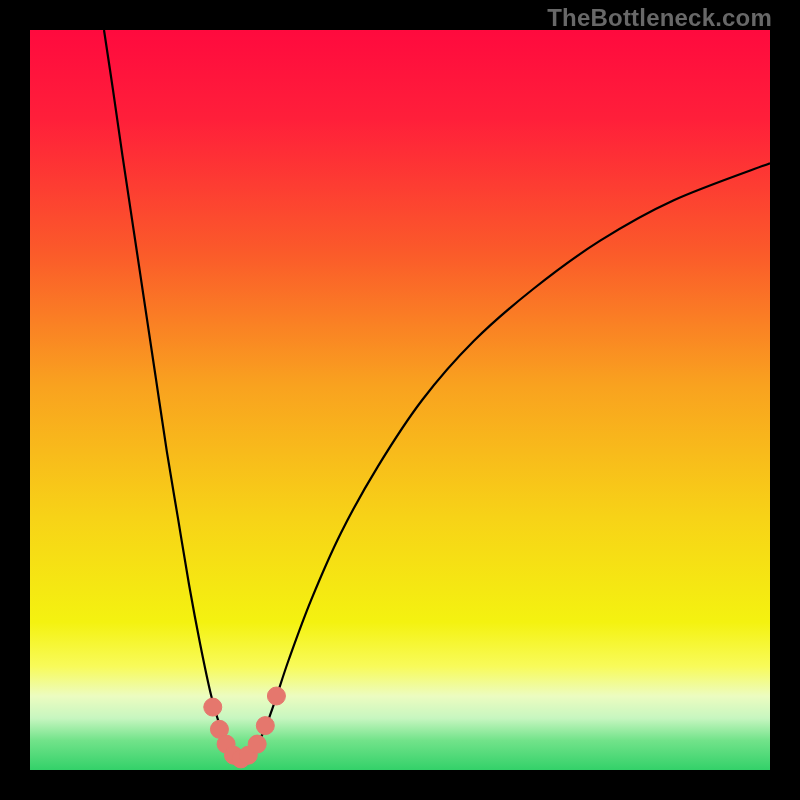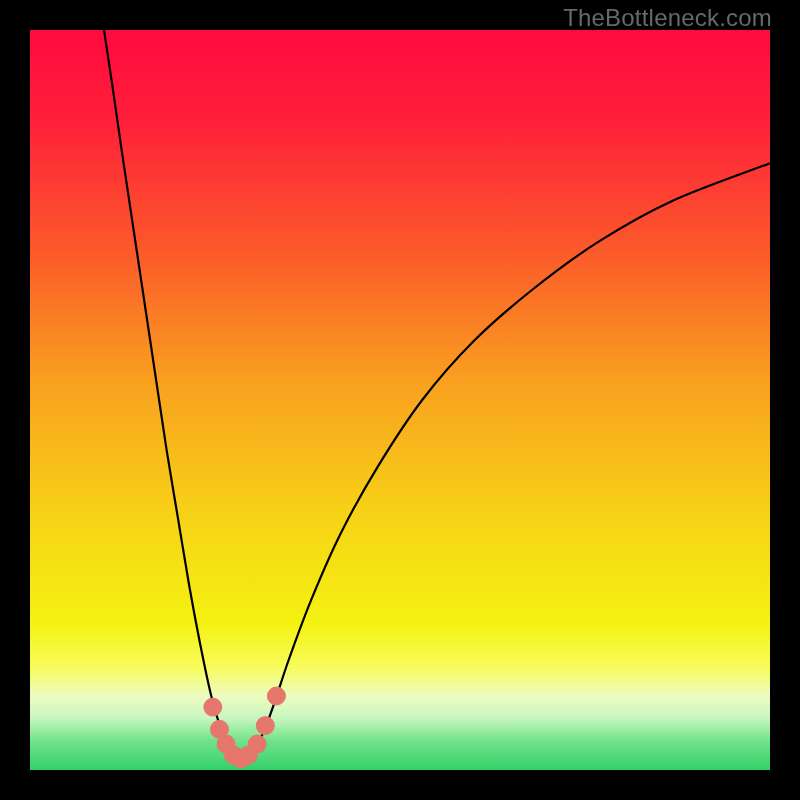--- a/index.html
+++ b/index.html
@@ -31,21 +31,21 @@
     inset: 0;
   }
   .watermark {
     position: absolute;
     top: 4px;
     right: 28px;
     font-family: Arial, Helvetica, sans-serif;
     font-size: 24px;
     color: #686868;
     letter-spacing: 0.2px;
-    font-weight: 400;
+    font-weight: 700;
   }
   svg.curves {
     position: absolute;
     inset: 0;
   }
 </style>
 </head>
 <body>
 
 <div class="frame">

